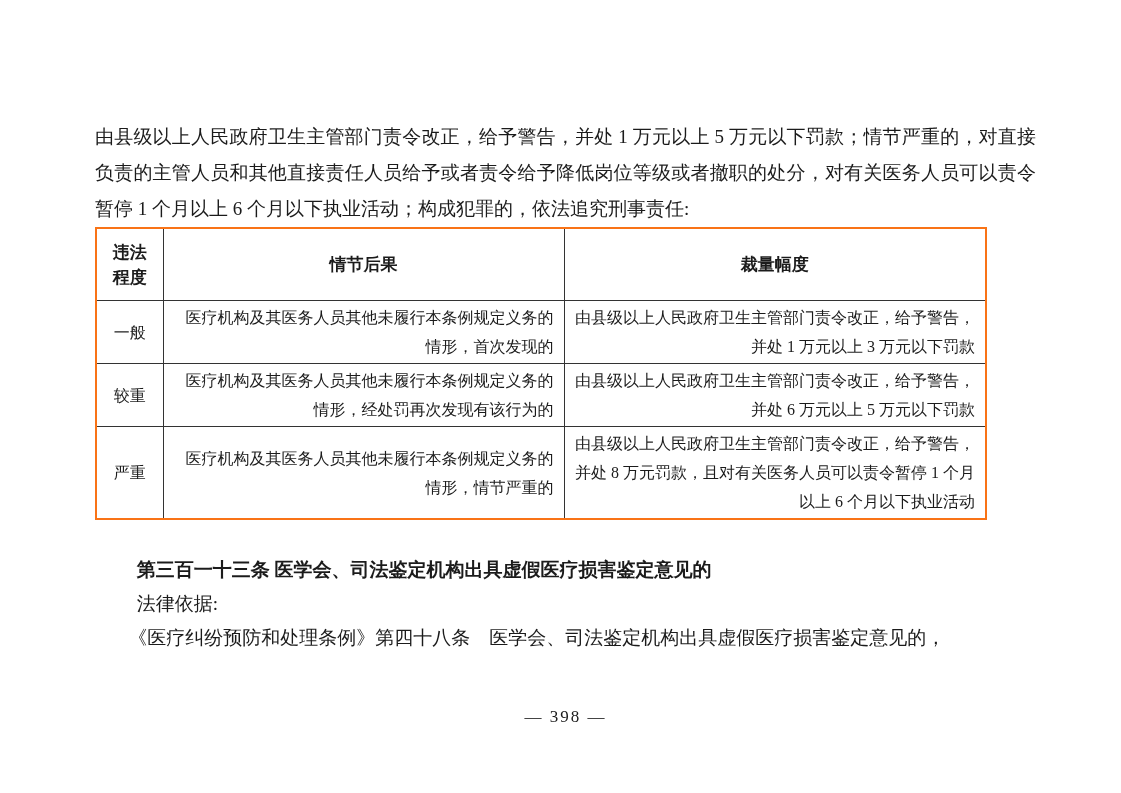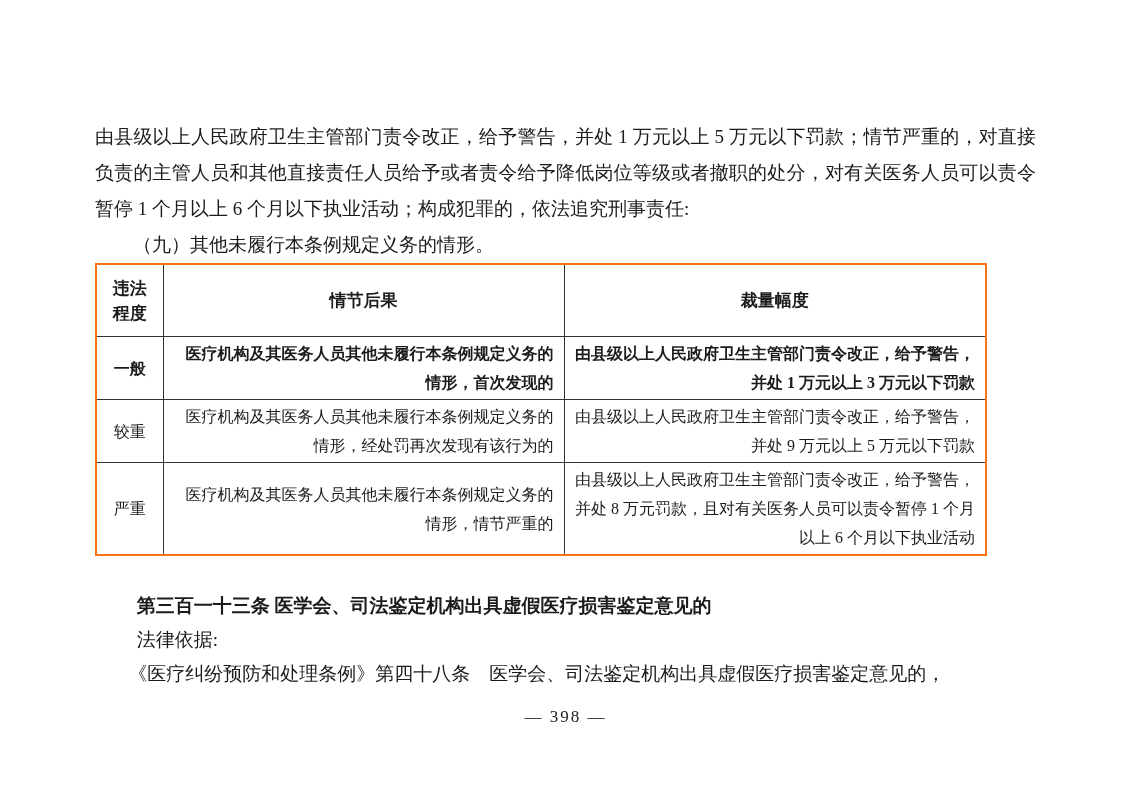--- a/index.html
+++ b/index.html
@@ -70,21 +70,21 @@
   }
   table.discretion-table tbody td {
     padding: 2px 10px;
     line-height: 29px;
     text-align: right;
   }
   table.discretion-table tbody td.degree-cell {
     text-align: center;
     padding: 2px 2px;
   }
-  tr.row-normal   { height: 60px; font-weight: bold; }
+  tr.row-normal   { height: 60px; }
   tr.row-heavier  { height: 59px; }
   tr.row-severe   { height: 88px; }
   .section {
     margin-top: 33px;
     font-size: 19px;
     line-height: 34px;
   }
   .section-heading {
     margin: 0;
     font-weight: bold;
@@ -109,21 +109,20 @@
   }
 </style>
 </head>
 <body>
 
 <div class="page">
   <div class="content">
 
     <p class="intro-paragraph">由县级以上人民政府卫生主管部门责令改正，给予警告，并处 1 万元以上 5 万元以下罚款；情节严重的，对直接负责的主管人员和其他直接责任人员给予或者责令给予降低岗位等级或者撤职的处分，对有关医务人员可以责令暂停 1 个月以上 6 个月以下执业活动；构成犯罪的，依法追究刑事责任:</p>
 
-    <p class="item-nine">（九）其他未履行本条例规定义务的情形。</p>
 
 
     <table class="discretion-table">
       <colgroup>
         <col class="c1">
         <col class="c2">
         <col class="c3">
       </colgroup>
       <thead>
         <tr>
@@ -135,21 +134,21 @@
       </thead>
       <tbody>
         <tr class="row-normal">
           <td class="degree-cell">一般</td>
           <td>医疗机构及其医务人员其他未履行本条例规定义务的情形，首次发现的</td>
           <td>由县级以上人民政府卫生主管部门责令改正，给予警告，并处 1 万元以上 3 万元以下罚款</td>
         </tr>
         <tr class="row-heavier">
           <td class="degree-cell">较重</td>
           <td>医疗机构及其医务人员其他未履行本条例规定义务的情形，经处罚再次发现有该行为的</td>
-          <td>由县级以上人民政府卫生主管部门责令改正，给予警告，并处 9 万元以上 5 万元以下罚款</td>
+          <td>由县级以上人民政府卫生主管部门责令改正，给予警告，并处 6 万元以上 5 万元以下罚款</td>
         </tr>
         <tr class="row-severe">
           <td class="degree-cell">严重</td>
           <td>医疗机构及其医务人员其他未履行本条例规定义务的情形，情节严重的</td>
           <td>由县级以上人民政府卫生主管部门责令改正，给予警告，并处 8 万元罚款，且对有关医务人员可以责令暂停 1 个月以上 6 个月以下执业活动</td>
         </tr>
       </tbody>
     </table>
 
     <div class="section">

